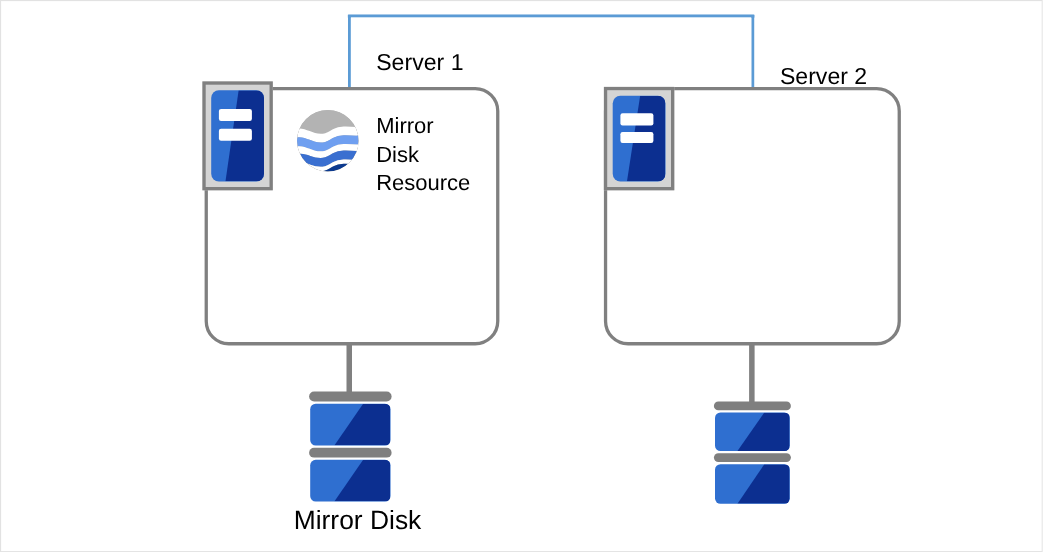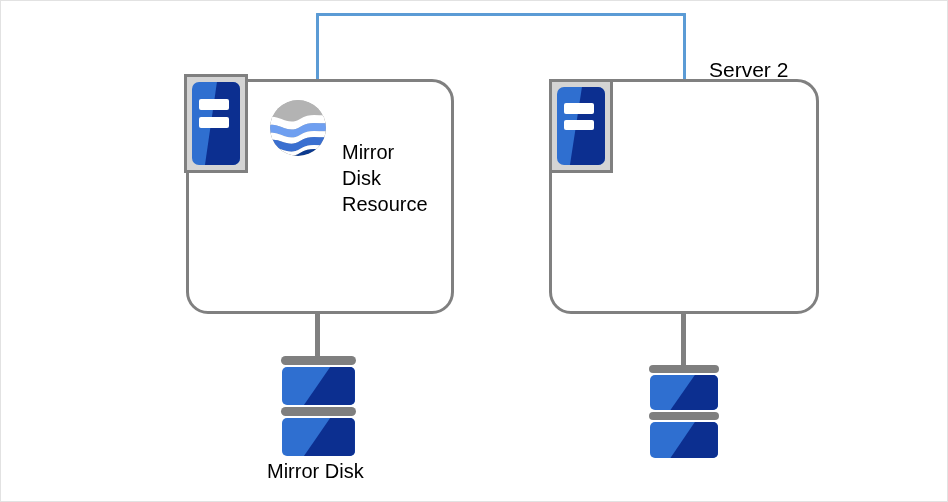--- a/index.html
+++ b/index.html
@@ -88,22 +88,22 @@
   .globe svg { display: block; }
 
   
   .label {
     position: absolute;
     color: #000000;
     white-space: pre;
     line-height: 1.30;
   }
   .label.server-title { font-size: 21px; }
-  .label.resource-title { font-size: 20px; margin-top: 37px; }
-  .label.disk-title { font-size: 20px; }
+  .label.resource-title { font-size: 20px; }
+  .label.disk-title { font-size: 24px; }
 
   
   .connector {
     position: absolute;
     background: #808080;
   }
 
   
   .disk-stack { position: absolute; }
   .disk-cap {
@@ -129,20 +129,21 @@
     clip-path: polygon(66% 0%, 100% 0%, 100% 100%, 30% 100%);
   }
 </style>
 </head>
 <body>
 
 <div id="canvas">
 
   <div class="staple" style="left:315px; top:12px; width:370px; height:68px;"></div>
 
+  <div class="label server-title" style="left:341px; top:43px;">Server 1</div>
 
   <div class="server-box" style="left:185px; top:78px; width:268px; height:235px;"></div>
 
   <div class="server-icon" style="left:183px; top:73px; width:64px; height:99px;">
     <div class="server-icon-body">
       <span class="server-bar b1"></span>
       <span class="server-bar b2"></span>
     </div>
   </div>
 

